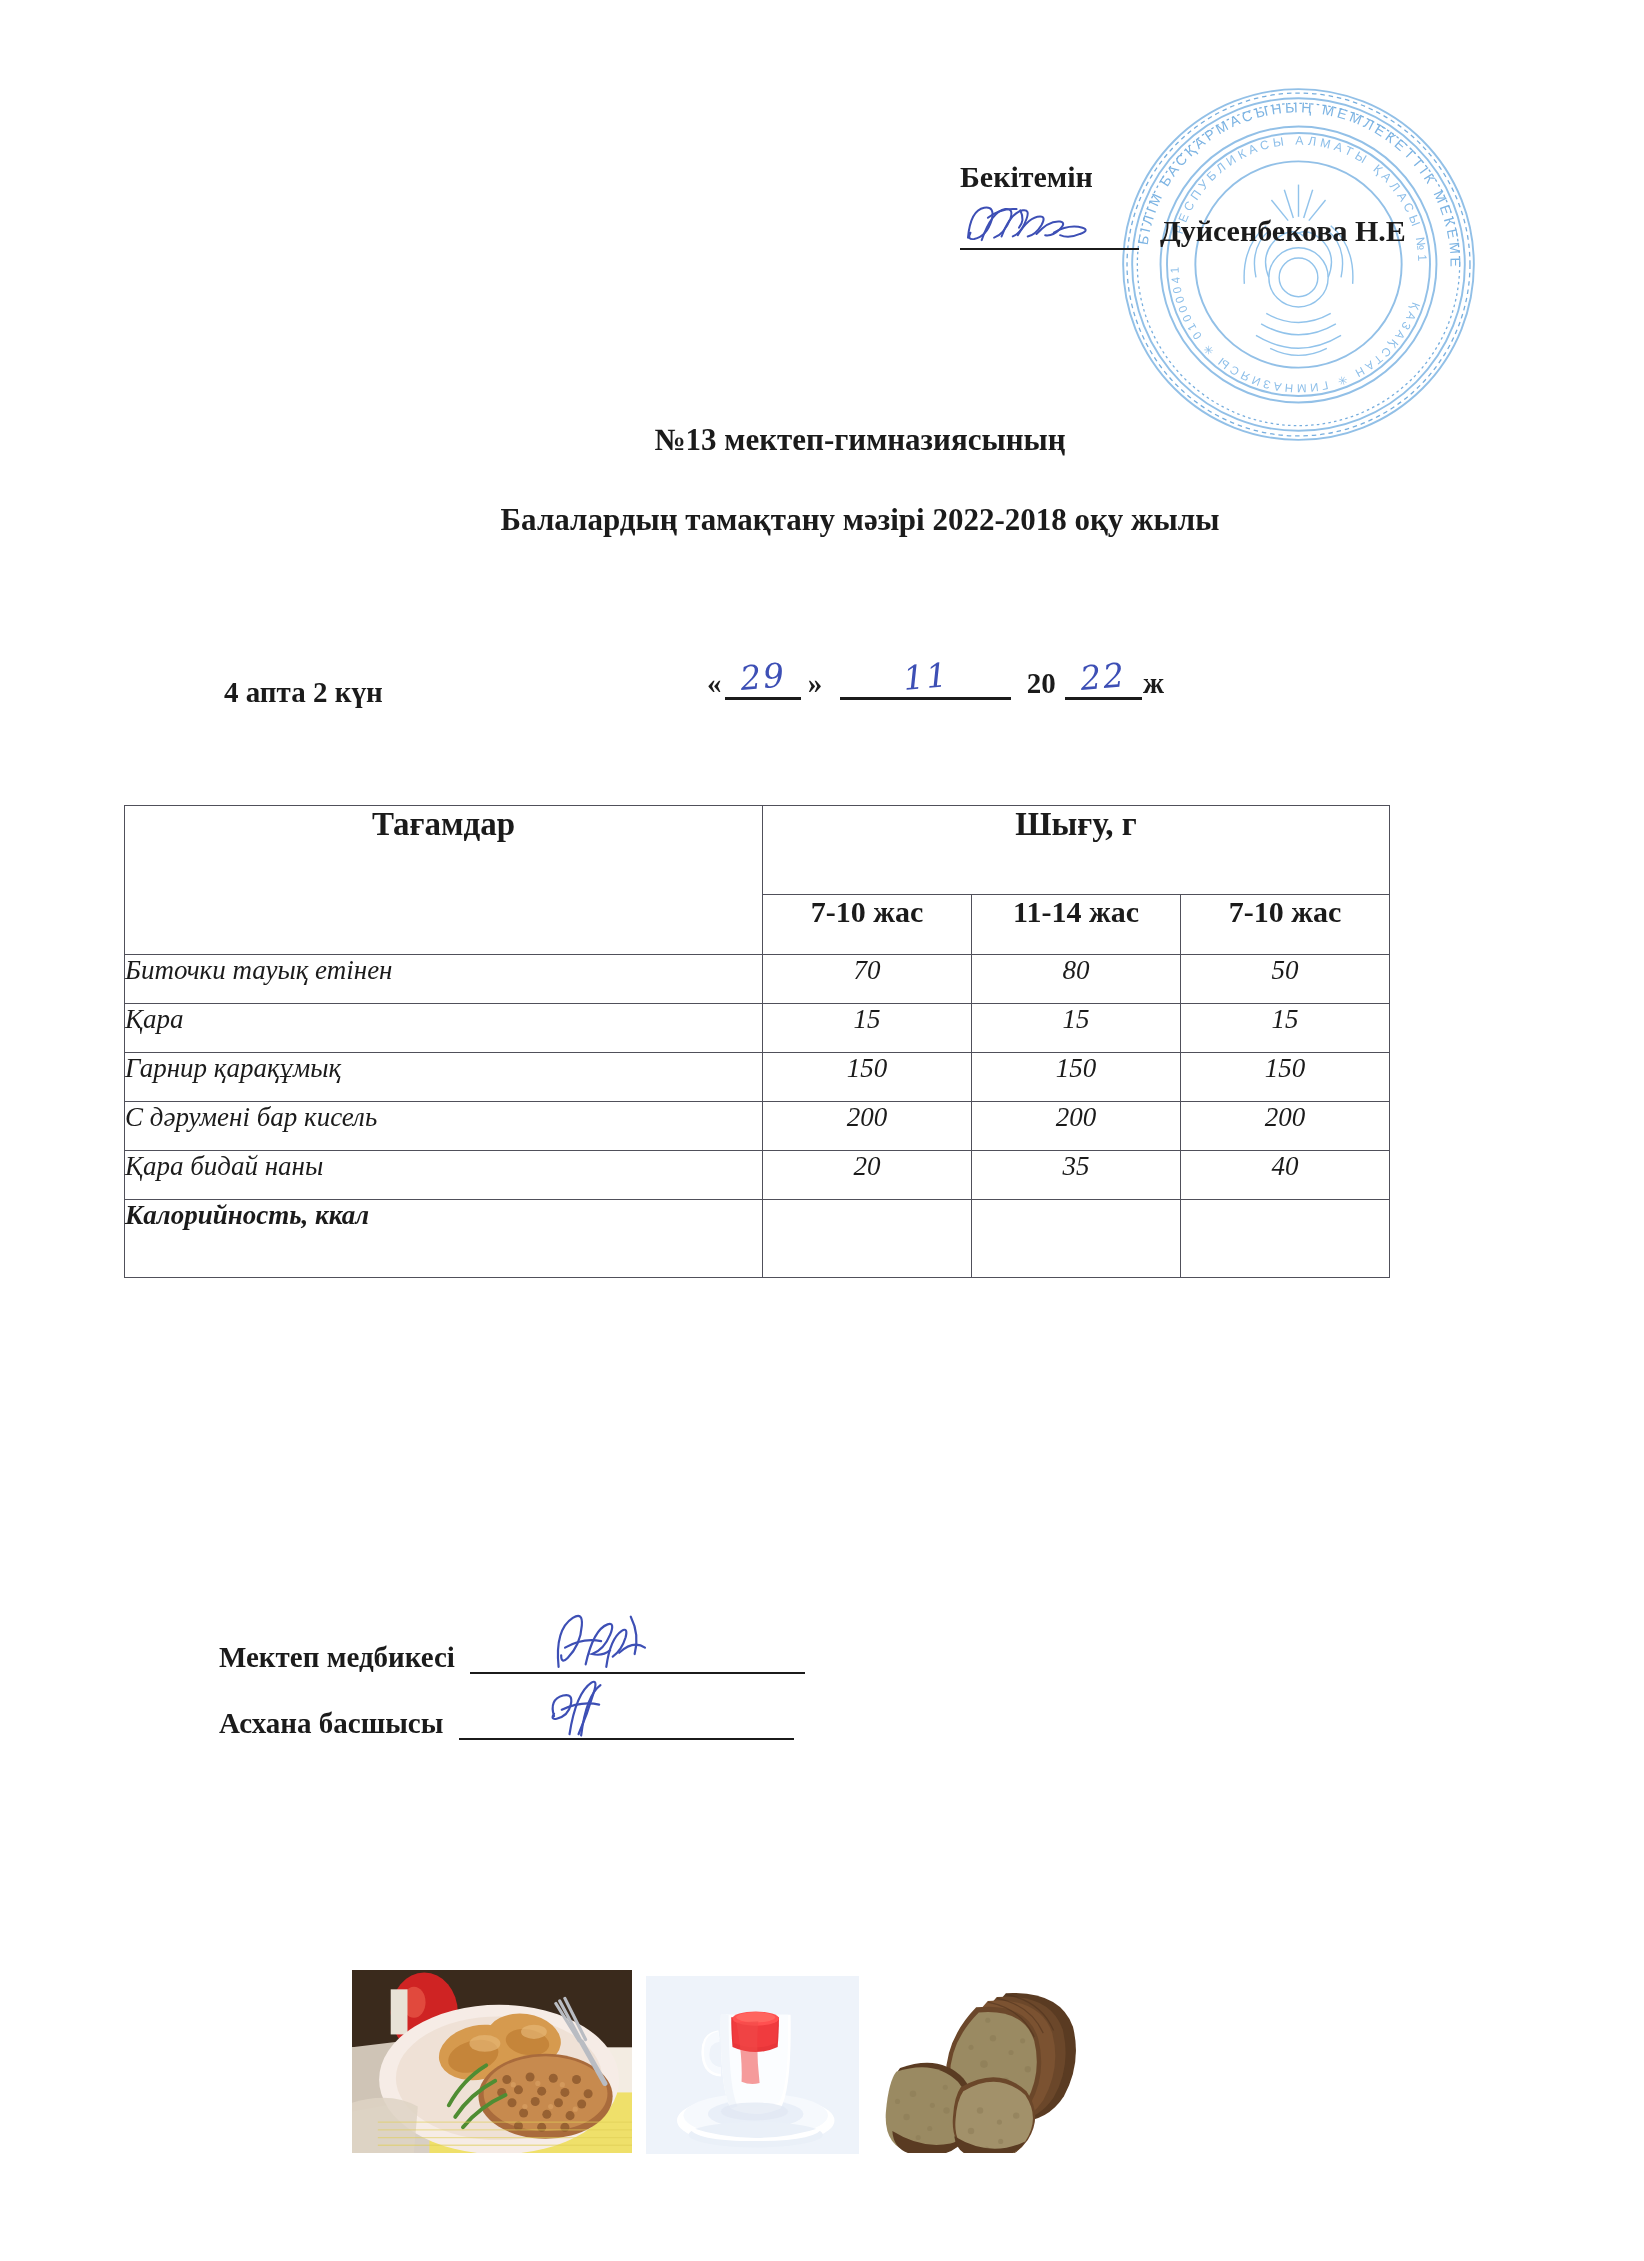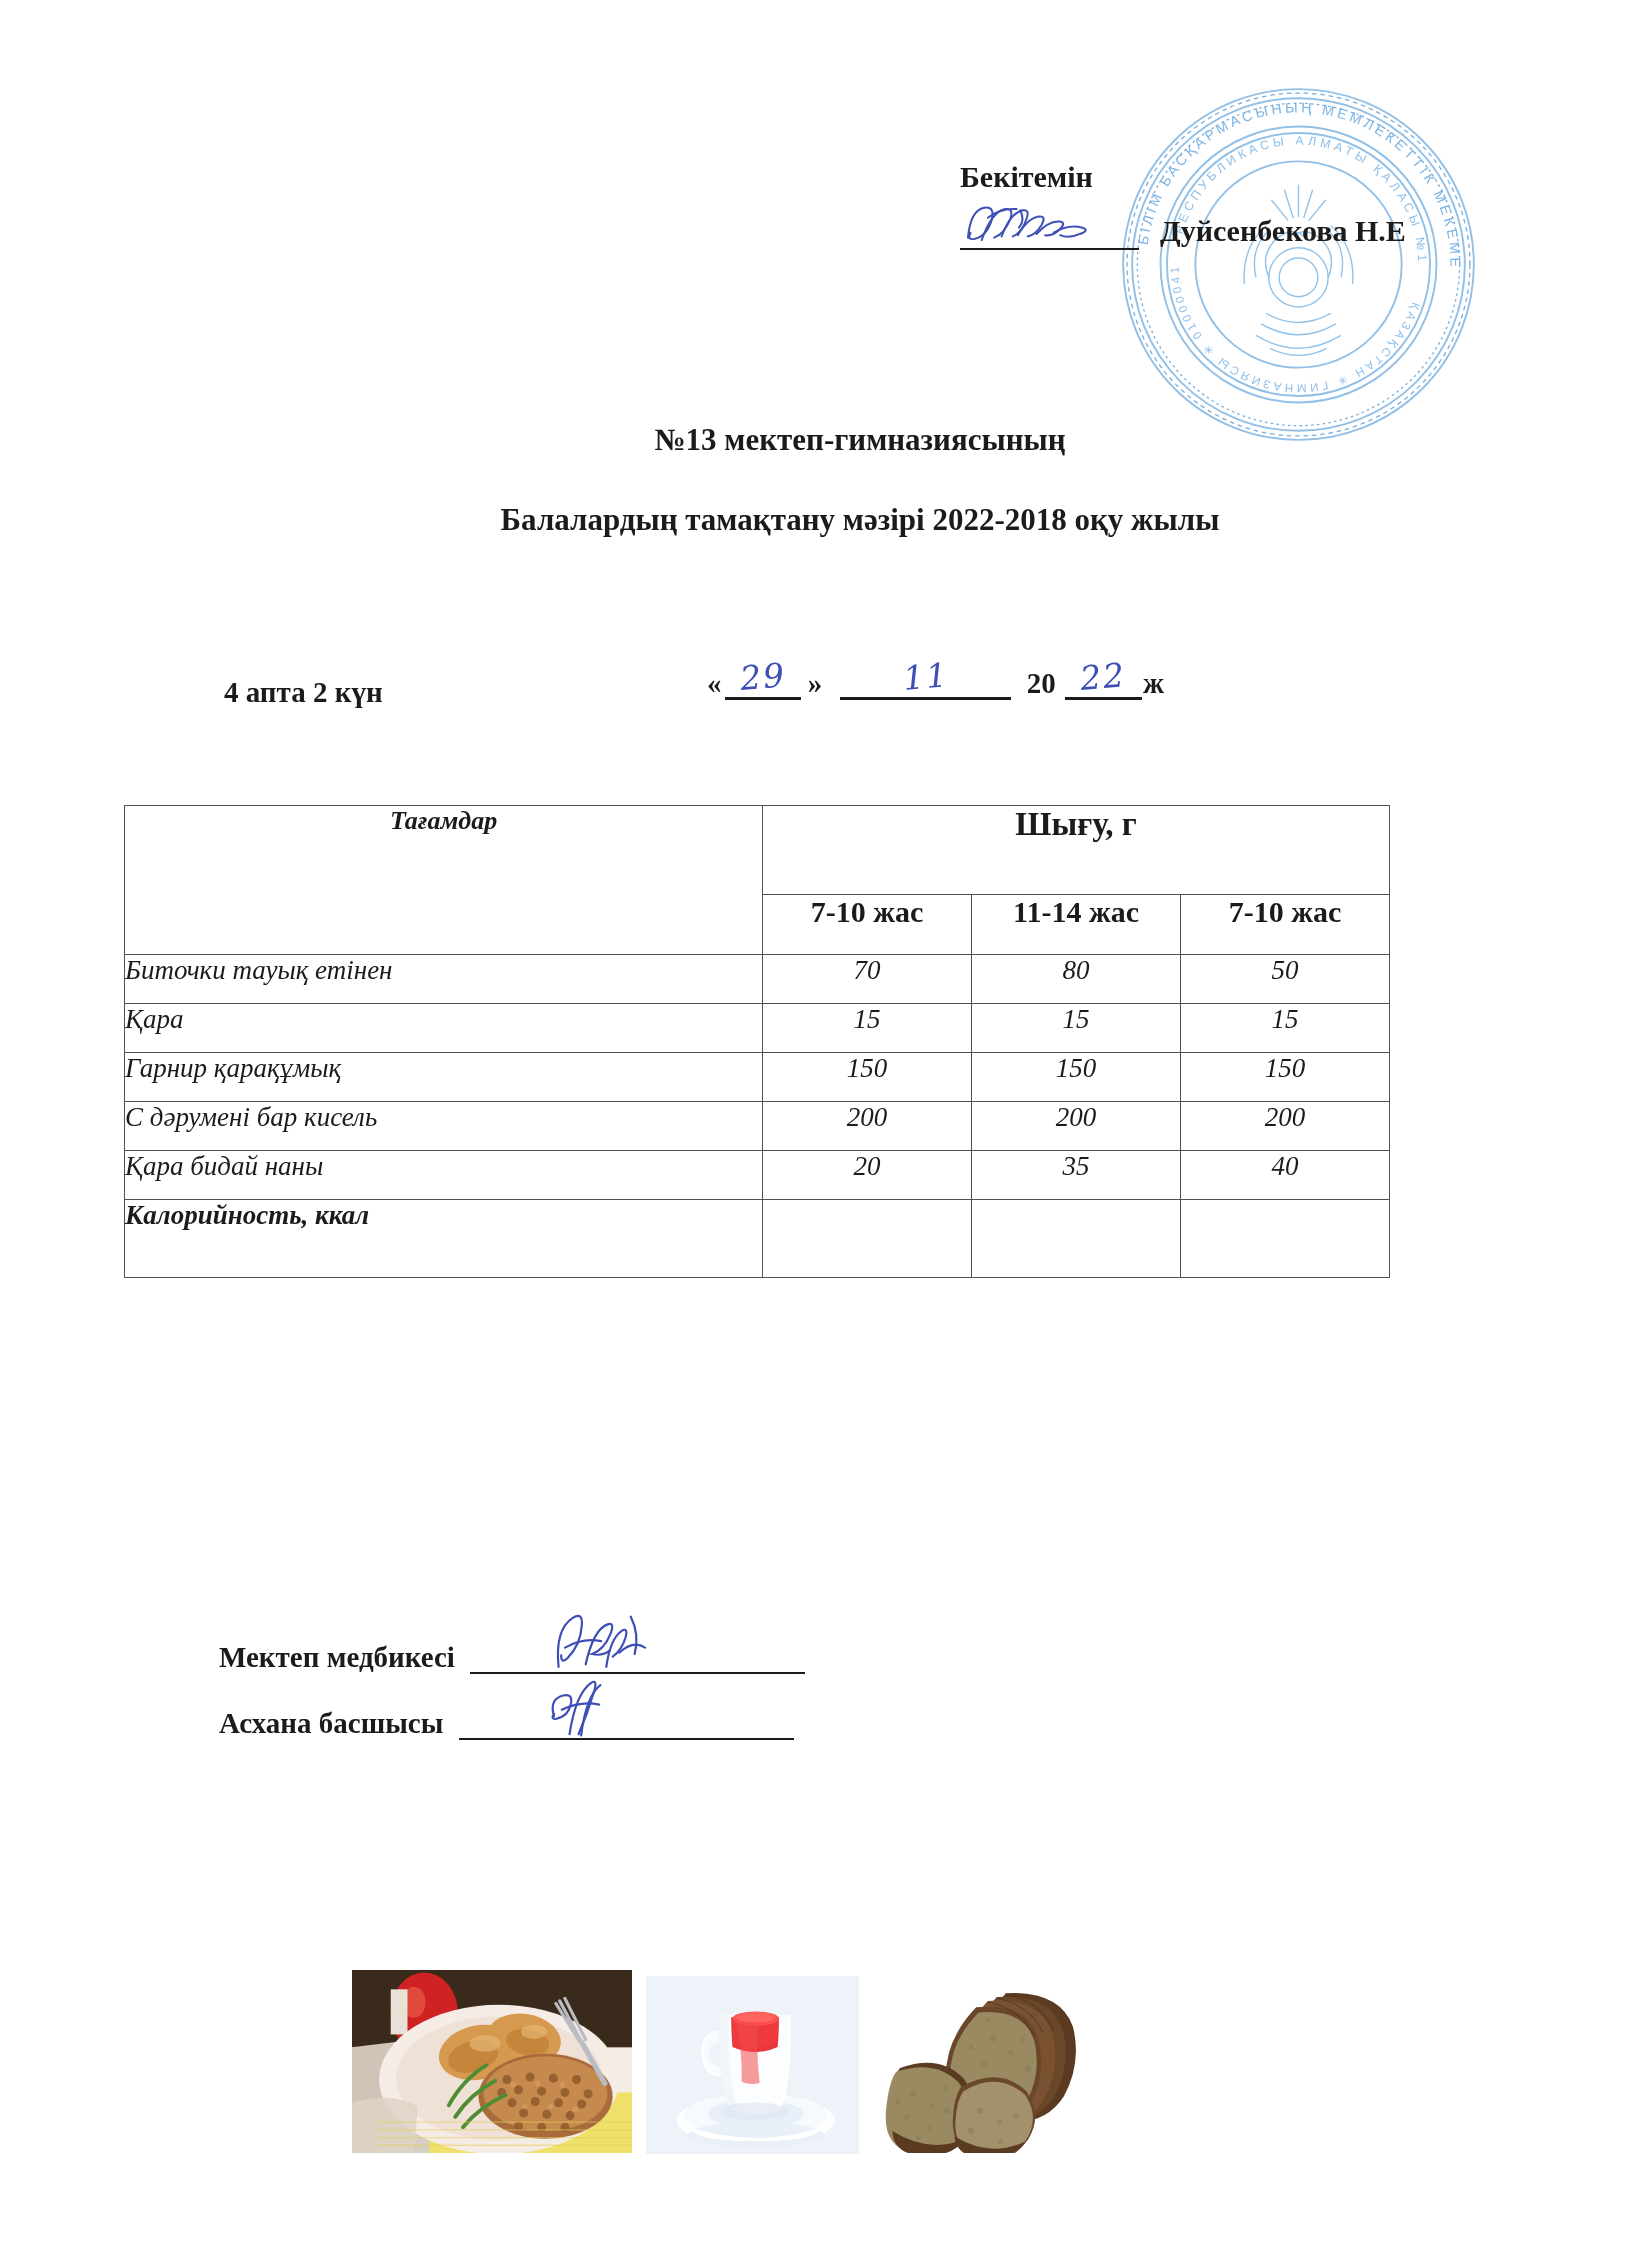--- a/index.html
+++ b/index.html
@@ -149,23 +149,22 @@
     border: 1.3px solid #50505a;
     padding: 0;
     vertical-align: top;
   }
   .col-dish  { width: 638px; }
   .col-age   { width: 209px; }
 
   th.head-dish {
     height: 147px;
     vertical-align: middle;
-    font-size: 26px;
-    font-weight: bold;
-    font-style: italic;
+    font-size: 33px;
+    font-weight: bold;
   }
   th.head-out {
     height: 88px;
     text-align: center;
     vertical-align: middle;
     font-size: 33px;
     font-weight: bold;
   }
   th.head-age {
     height: 59px;

